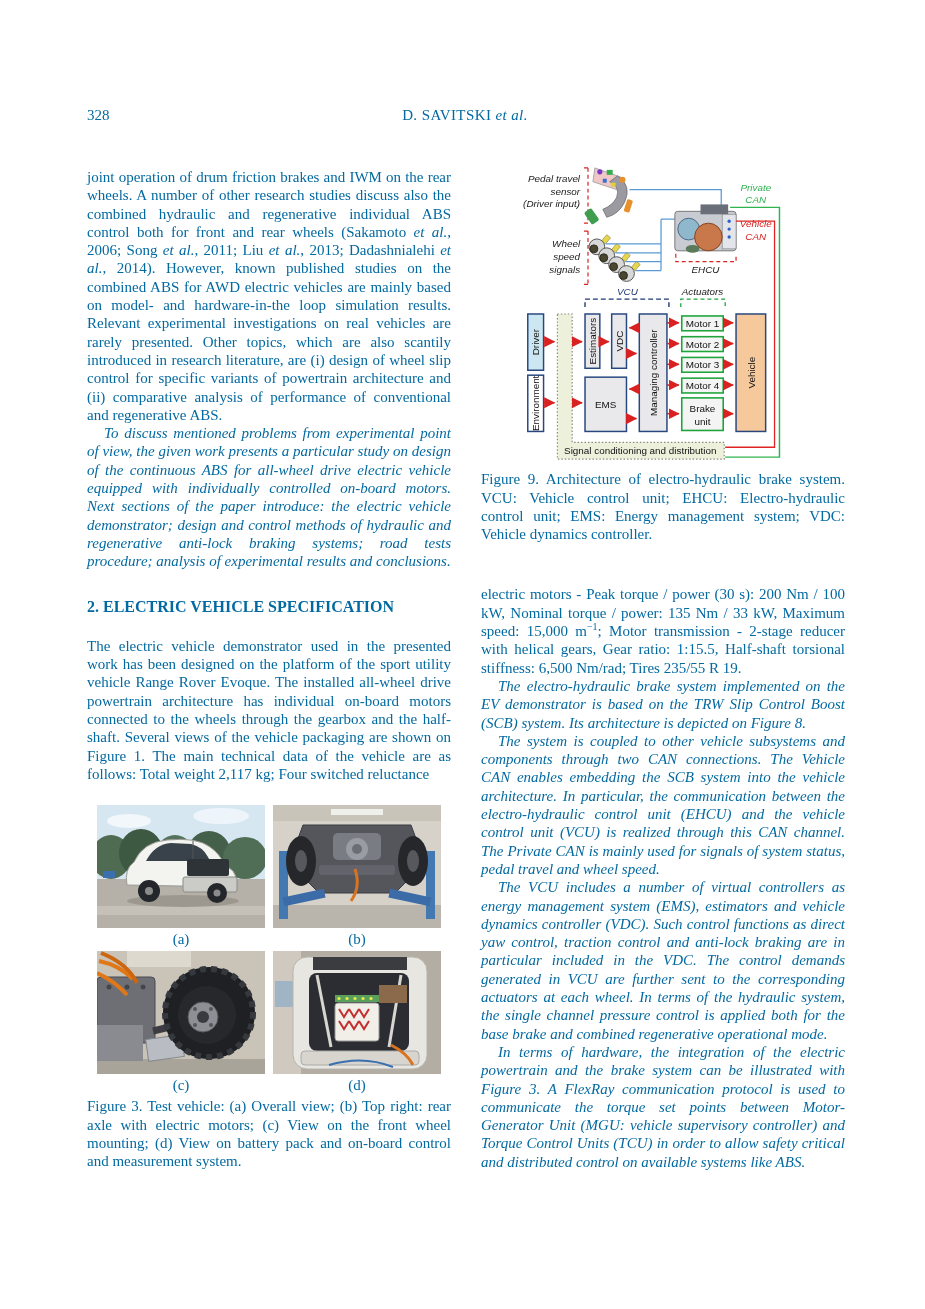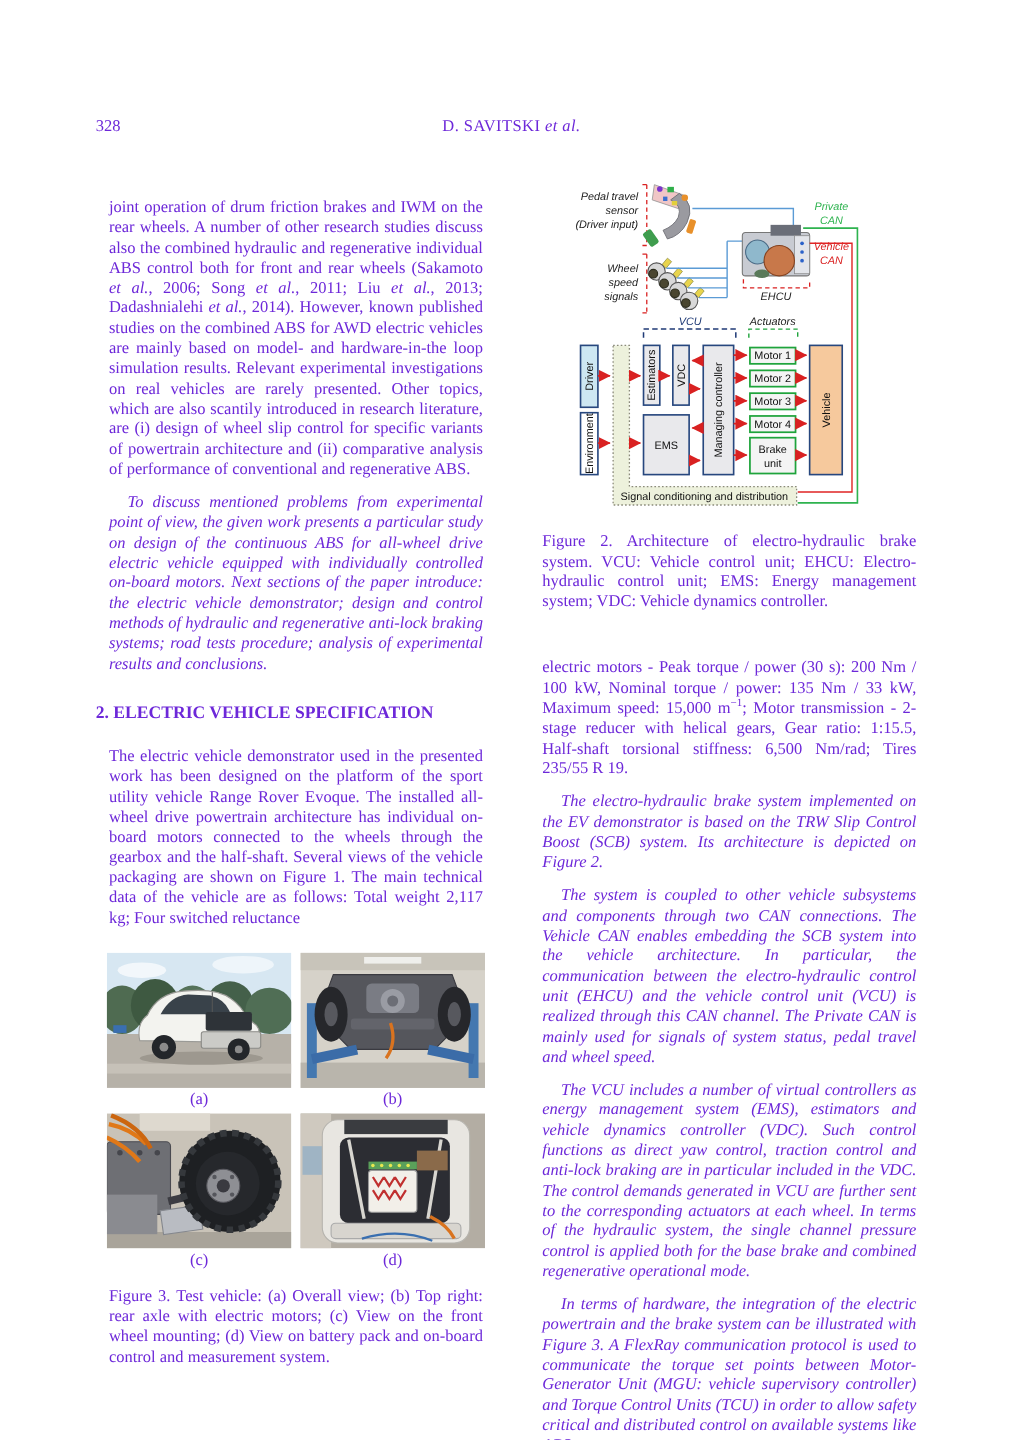--- a/index.html
+++ b/index.html
@@ -1,28 +1,28 @@
 <!DOCTYPE html>
 <html><head>
 <meta charset="utf-8">
 <style>
   html,body { margin:0; padding:0; background:#ffffff; }
   .page { position:relative; width:925px; height:1309px; background:#ffffff; overflow:hidden;
-          font-family:"Liberation Serif", serif; color:#6d28d9; }
+          font-family:"Liberation Serif", serif; color:#0369a1; }
 
   
   .running-header { position:absolute; top:107px; left:87px; right:82px; height:22px; font-size:15px; }
   .page-number { position:absolute; left:0; top:0; }
   .running-title { position:absolute; left:0; right:0; top:0; text-align:center; letter-spacing:0.4px; }
 
   
   .col { position:absolute; width:364px; font-size:15px; line-height:18.3px; text-align:justify; }
   .col-left  { left:87px;  top:168px; }
   .col-right { left:481px; top:160px; }
-  p.para { margin:12px; padding:0; }
+  p.para { margin:0; padding:0; }
   p.indent { text-indent:17px;font-style:italic; }
   .it  { font-style:italic; }
   .sup { vertical-align:super; font-size:10px; line-height:0; }
 
   .heading { margin:27px 0 21px 0; font-size:16px; text-align:left; white-space:nowrap; }
 
   
   .fig1 { margin-top:22px; margin-left:10px; width:344px; }
   .fig-grid { display:grid; grid-template-columns:168px 168px; column-gap:8px; }
   .photo { width:168px; height:123px; overflow:hidden; }
@@ -318,25 +318,25 @@
           <line class="rline" x1="188" y1="207" x2="200" y2="207" marker-end="url(#ra)"></line>
           <line class="rline" x1="188" y1="228" x2="200" y2="228" marker-end="url(#ra)"></line>
           <line class="rline" x1="188" y1="257" x2="200" y2="257" marker-end="url(#ra)"></line>
           <line class="rline" x1="245" y1="165" x2="255" y2="165" marker-end="url(#ra)"></line>
           <line class="rline" x1="245" y1="186" x2="255" y2="186" marker-end="url(#ra)"></line>
           <line class="rline" x1="245" y1="207" x2="255" y2="207" marker-end="url(#ra)"></line>
           <line class="rline" x1="245" y1="228" x2="255" y2="228" marker-end="url(#ra)"></line>
           <line class="rline" x1="245" y1="257" x2="255" y2="257" marker-end="url(#ra)"></line>
         </g>
       </svg>
-      <p class="para fig2-caption">Figure 2. Architecture of electro-hydraulic brake system. VCU: Vehicle control unit; EHCU: Electro-hydraulic control unit; EMS: Energy management system; VDC: Vehicle dynamics controller.</p>
+      <p class="para fig2-caption">Figure 9. Architecture of electro-hydraulic brake system. VCU: Vehicle control unit; EHCU: Electro-hydraulic control unit; EMS: Energy management system; VDC: Vehicle dynamics controller.</p>
     </div>
 
     <div class="rtext">
       <p class="para"><span>electric motors - Peak torque / power (30 s): 200 Nm / 100 kW, Nominal torque / power: 135 Nm / 33 kW, Maximum speed: 15,000 m</span><span class="sup">−1</span><span>; Motor transmission - 2-stage reducer with helical gears, Gear ratio: 1:15.5, Half-shaft torsional stiffness: 6,500 Nm/rad; Tires 235/55 R 19.</span></p>
-      <p class="para indent">The electro-hydraulic brake system implemented on the EV demonstrator is based on the TRW Slip Control Boost (SCB) system. Its architecture is depicted on Figure 2.</p>
+      <p class="para indent">The electro-hydraulic brake system implemented on the EV demonstrator is based on the TRW Slip Control Boost (SCB) system. Its architecture is depicted on Figure 8.</p>
       <p class="para indent">The system is coupled to other vehicle subsystems and components through two CAN connections. The Vehicle CAN enables embedding the SCB system into the vehicle architecture. In particular, the communication between the electro-hydraulic control unit (EHCU) and the vehicle control unit (VCU) is realized through this CAN channel. The Private CAN is mainly used for signals of system status, pedal travel and wheel speed.</p>
       <p class="para indent">The VCU includes a number of virtual controllers as energy management system (EMS), estimators and vehicle dynamics controller (VDC). Such control functions as direct yaw control, traction control and anti-lock braking are in particular included in the VDC. The control demands generated in VCU are further sent to the corresponding actuators at each wheel. In terms of the hydraulic system, the single channel pressure control is applied both for the base brake and combined regenerative operational mode.</p>
       <p class="para indent">In terms of hardware, the integration of the electric powertrain and the brake system can be illustrated with Figure 3. A FlexRay communication protocol is used to communicate the torque set points between Motor-Generator Unit (MGU: vehicle supervisory controller) and Torque Control Units (TCU) in order to allow safety critical and distributed control on available systems like ABS.</p>
     </div>
   </div>
 
 </div>
 
 </body></html>

